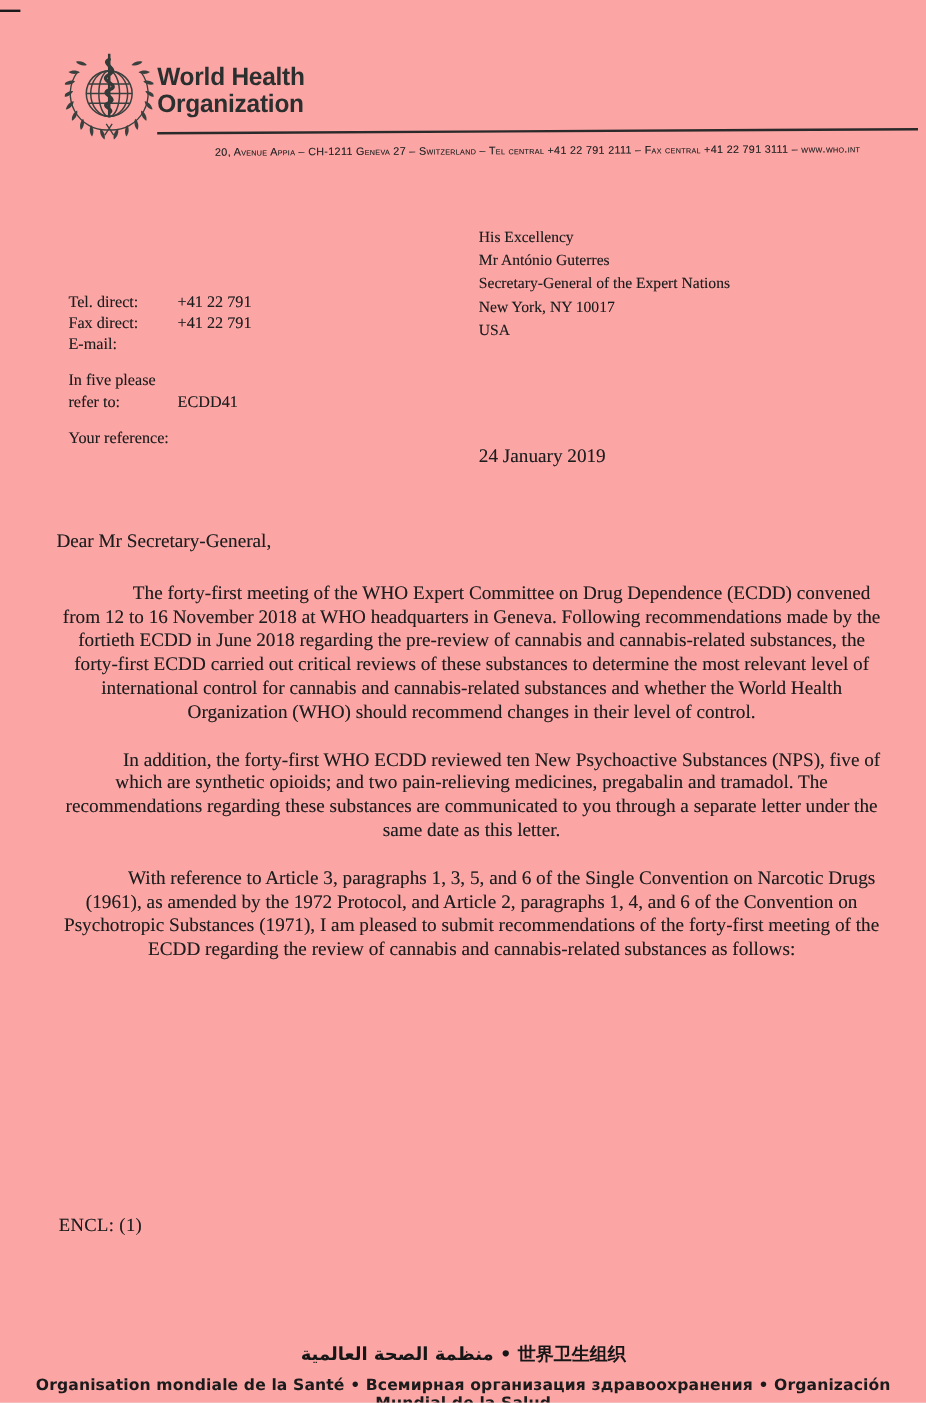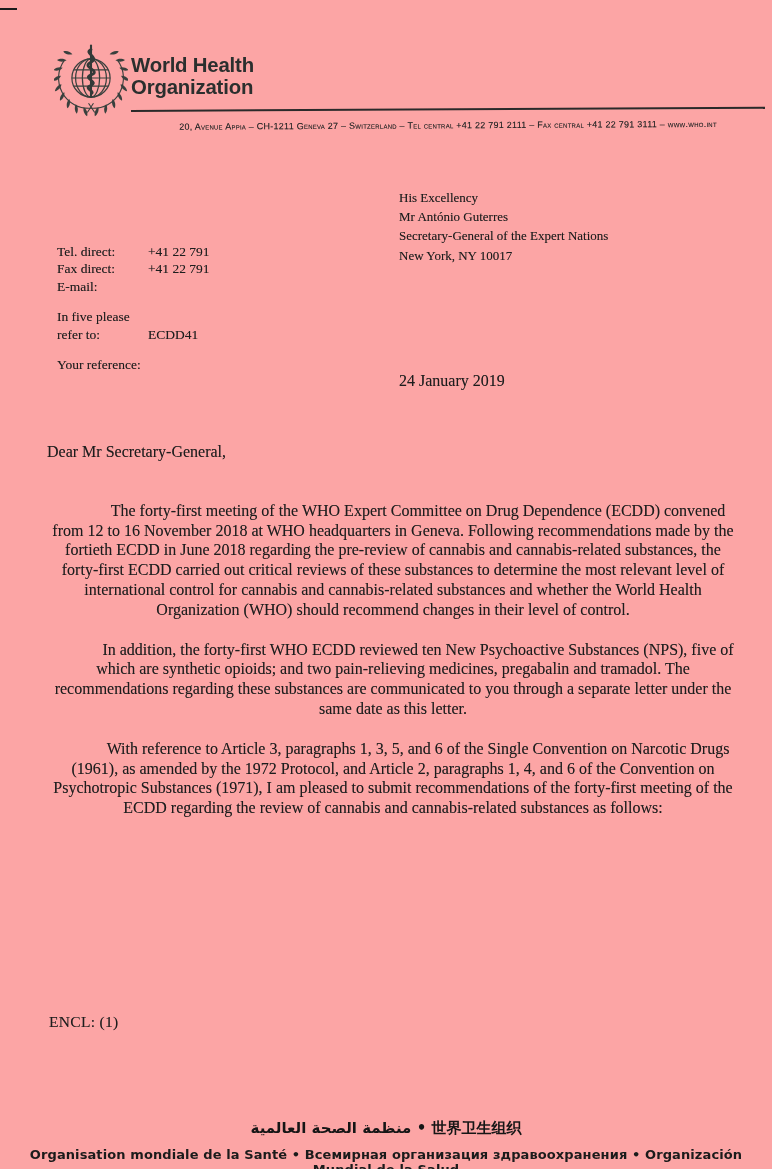--- a/index.html
+++ b/index.html
@@ -53,21 +53,21 @@
   
   .recipient { position: absolute; left: 399px; top: 188px; font-size: 13px; line-height: 19.2px; }
 
   .date-line { position: absolute; left: 399px; top: 356px; font-size: 16px; margin-top: 16px; }
 
   
   .letter-body {
     position: absolute; left: 47px; top: 442px; width: 692px;
     font-size: 16px; line-height: 19.8px;
   }
-  .letter-body .salutation { margin-bottom: 39px; }
+  .letter-body .salutation { margin-bottom: 23px; }
   .letter-body p { text-indent: 50px; margin-bottom: 20px; text-align: center; margin-top: 20px; }
 
   .enclosure { position: absolute; left: 49px; top: 1013px; font-size: 15.5px; letter-spacing: 0.3px; }
 
   
   .footer-l1 {
     position: absolute; left: 0; top: 1119px; width: 772px; text-align: center;
     font-family: "DejaVu Sans", sans-serif; font-weight: bold; font-size: 15px; color: #161616;
   }
   .footer-l2 {
@@ -166,20 +166,21 @@
       <span>Your reference:</span>
       <span></span>
     </div>
   </div>
 
   <div class="recipient ink">
     <div>His Excellency</div>
     <div>Mr António Guterres</div>
     <div>Secretary-General of the Expert Nations</div>
     <div>New York, NY 10017</div>
+    <div>USA</div>
   </div>
 
   <div class="date-line ink">24 January 2019</div>
 
   <div class="letter-body ink">
     <div class="salutation">Dear Mr Secretary-General,</div>
     <p>The forty-first meeting of the WHO Expert Committee on Drug Dependence (ECDD) convened from 12 to 16 November 2018 at WHO headquarters in Geneva. Following recommendations made by the fortieth ECDD in June 2018 regarding the pre-review of cannabis and cannabis-related substances, the forty-first ECDD carried out critical reviews of these substances to determine the most relevant level of international control for cannabis and cannabis-related substances and whether the World Health Organization (WHO) should recommend changes in their level of control.</p>
     <p>In addition, the forty-first WHO ECDD reviewed ten New Psychoactive Substances (NPS), five of which are synthetic opioids; and two pain-relieving medicines, pregabalin and tramadol. The recommendations regarding these substances are communicated to you through a separate letter under the same date as this letter.</p>
     <p>With reference to Article 3, paragraphs 1, 3, 5, and 6 of the Single Convention on Narcotic Drugs (1961), as amended by the 1972 Protocol, and Article 2, paragraphs 1, 4, and 6 of the Convention on Psychotropic Substances (1971), I am pleased to submit recommendations of the forty-first meeting of the ECDD regarding the review of cannabis and cannabis-related substances as follows:</p>
   </div>

